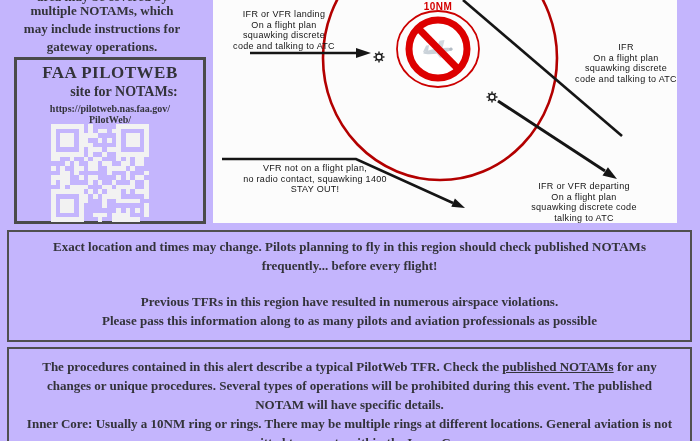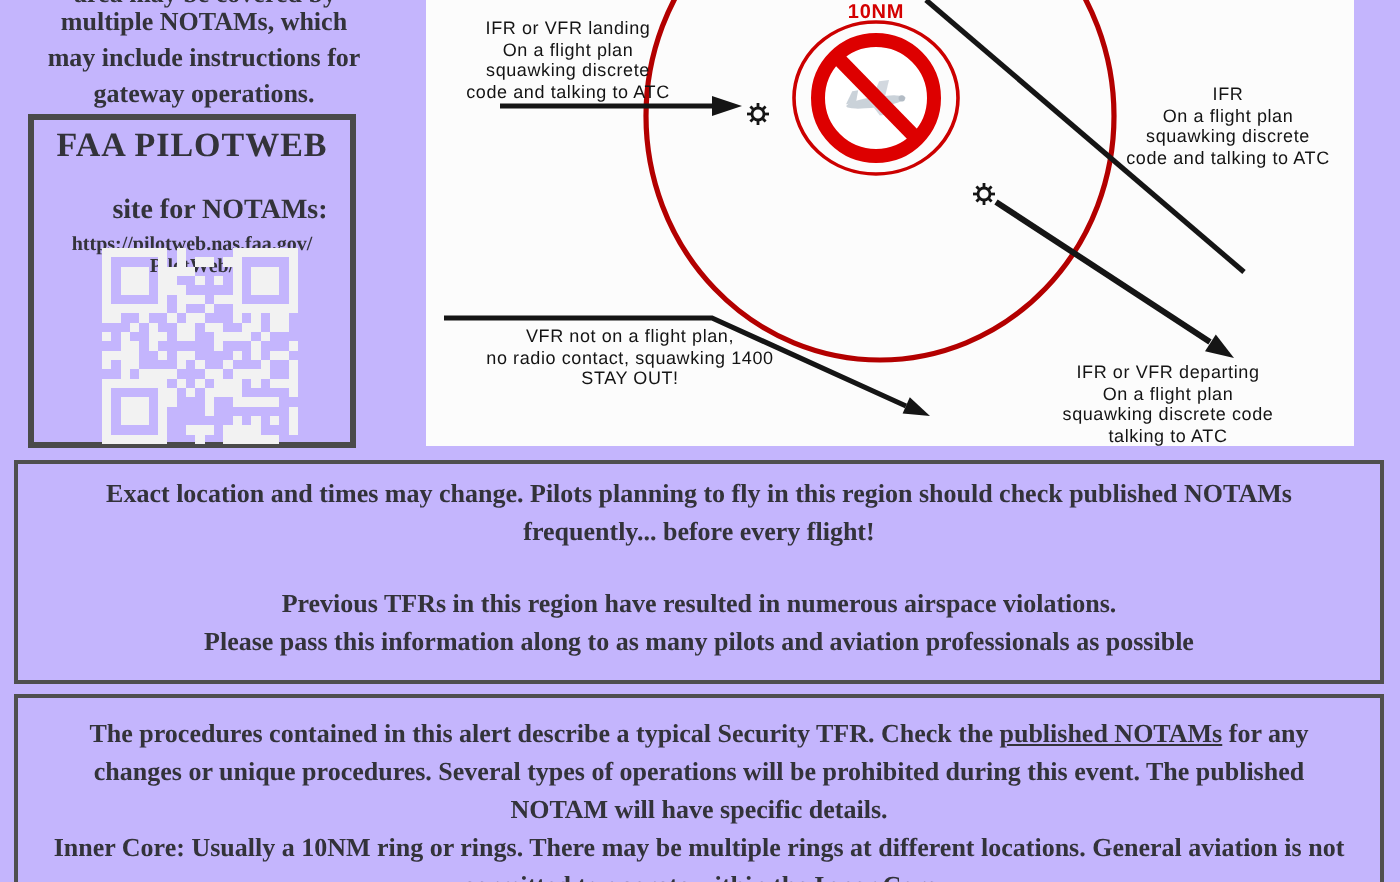--- a/index.html
+++ b/index.html
@@ -11,40 +11,40 @@
   
   .clipped-line{
     position:absolute; top:-11px; left:0; width:205px;
     text-align:center; font-weight:bold; font-size:13px; color:#33333a;
   }
   .intro{
     position:absolute; top:2px; left:4px; width:196px;
     text-align:center; font-weight:bold; font-size:13px; line-height:18px; color:#33333a;
   }
   .pilotweb-box{
-    position:absolute; left:14px; top:57px; width:164px; height:167px;
+    position:absolute; left:14px; top:57px; width:192px; height:167px;
     border:3px solid #4a4a4a; box-sizing:border-box; text-align:center; color:#33333a;
   }
   .pw-title{font-weight:bold; font-size:17px; margin-top:3px; letter-spacing:.5px;}
-  .pw-sub{font-weight:bold; font-size:14px; margin-top:15px;padding-left:28px;}
+  .pw-sub{font-weight:bold; font-size:14px; margin-top:1px;padding-left:28px;}
   .pw-url{font-weight:bold; font-size:10px; margin-top:3px; line-height:11px;}
   .qr-wrap{position:absolute; left:31px; top:64px; width:104px; height:98px;}
   
   .panel{
     position:absolute; left:213px; top:0; width:464px; height:223px;
     background:#fcfcfc; overflow:hidden;
     font-family:"Liberation Sans", sans-serif;
   }
   .panel-svg{position:absolute; left:0; top:0;}
   .anno{
     position:absolute; text-align:center; font-weight:normal; color:#141414;
     font-size:9px; line-height:10.5px; letter-spacing:.3px;
   }
   .anno-landing{left:4px; top:9px; width:134px;}
-  .anno-right{left:330px; top:42px; width:142px;}
+  .anno-right{left:342px; top:42px; width:142px;}
   .anno-vfr{left:29px; top:163px; width:146px;}
   .anno-depart{left:298px; top:181px; width:146px;}
   .ring-label{
     position:absolute; left:193px; top:1px; width:64px; text-align:center;
     color:#d40000; font-weight:bold; font-size:10px; letter-spacing:.4px;
   }
   
   .band{
     position:absolute; left:7px; width:685px; box-sizing:border-box;
     border:2px solid #4f4f4f; color:#33333a; text-align:center;
@@ -311,17 +311,17 @@
   </div>
 
   <div class="band band-mid">
     <p>Exact location and times may change. Pilots planning to fly in this region should check published NOTAMs frequently...  before every flight!</p>
     <div class="gap"></div>
     <p>Previous TFRs in this region have resulted in numerous airspace violations.</p>
     <p>Please pass this information along to as many pilots and aviation professionals as possible</p>
   </div>
 
   <div class="band band-bottom">
-    <p><span>The procedures contained in this alert describe a typical Security TFR. Check the </span><span class="u">published NOTAMs</span><span> for any changes or unique procedures. Several types of operations will be prohibited during this event. The published NOTAM will have specific details.</span></p>
+    <p><span>The procedures contained in this alert describe a typical PilotWeb TFR. Check the </span><span class="u">published NOTAMs</span><span> for any changes or unique procedures. Several types of operations will be prohibited during this event. The published NOTAM will have specific details.</span></p>
     <p><span>Inner Core:</span><span> Usually a 10NM ring or rings. There may be multiple rings at different locations. General aviation is not permitted to operate within the Inner Core</span></p>
   </div>
 
 </div>
 
 </body></html>

